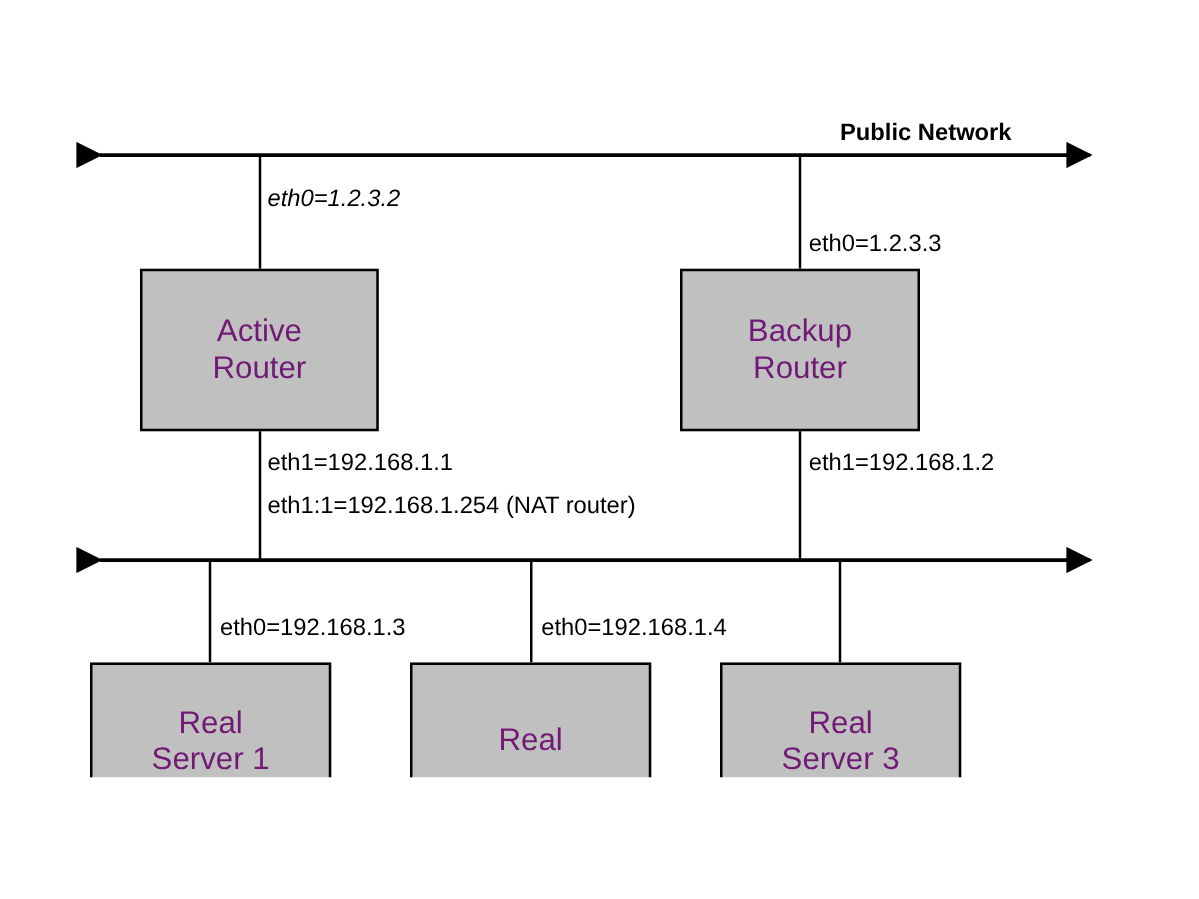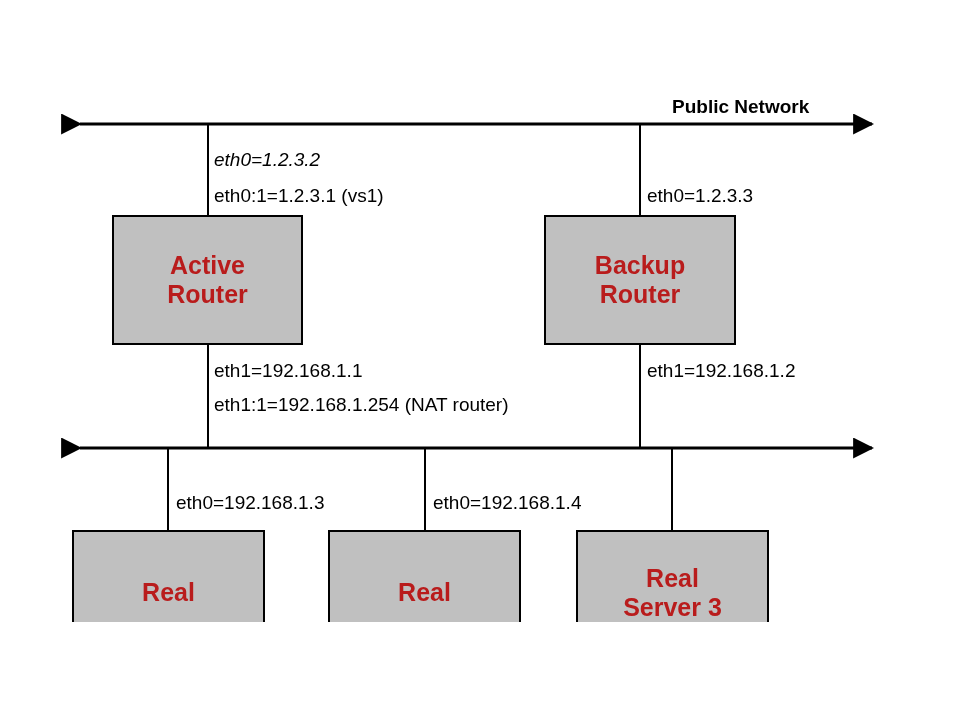--- a/index.html
+++ b/index.html
@@ -27,24 +27,24 @@
   .node-box {
     position: absolute;
     background: #c0c0c0;
     border: 2px solid #000000;
     box-sizing: border-box;
     display: flex;
     flex-direction: column;
     align-items: center;
     justify-content: center;
     font-family: "Liberation Sans", sans-serif;
-    font-weight: bold;
+    font-weight: normal;
     font-size: 25px;
     line-height: 1.18;
-    color: #b91c1c;
+    color: #701a75;
     text-align: center;
   }
   .node-box .node-line {
     display: block;
     white-space: nowrap;
   }
   
   .annot {
     position: absolute;
     font-family: "Liberation Sans", sans-serif;
@@ -96,21 +96,20 @@
     <line x1="168" y1="448" x2="168" y2="530" stroke="#000000" stroke-width="2"></line>
     <line x1="425" y1="448" x2="425" y2="530" stroke="#000000" stroke-width="2"></line>
     <line x1="672" y1="448" x2="672" y2="530" stroke="#000000" stroke-width="2"></line>
   </svg>
 
   <div class="net-label" style="left:672px; top:96px;">Public Network</div>
 
 
   <div class="annot" style="left:214px; top:150px;font-style:italic;">eth0=1.2.3.2</div>
 
-  <div class="annot" style="left:214px; top:186px;">eth0:1=1.2.3.1 (vs1)</div>
 
   <div class="annot" style="left:647px; top:186px;">eth0=1.2.3.3</div>
 
   <div class="annot" style="left:214px; top:361px;">eth1=192.168.1.1</div>
 
   <div class="annot" style="left:214px; top:395px;">eth1:1=192.168.1.254 (NAT router)</div>
 
   <div class="annot" style="left:647px; top:361px;">eth1=192.168.1.2</div>
 
   <div class="annot" style="left:176px; top:493px;">eth0=192.168.1.3</div>
@@ -123,20 +122,21 @@
     <span class="node-line">Router</span>
   </div>
 
   <div class="node-box" style="left:544px; top:215px; width:192px; height:130px;">
     <span class="node-line">Backup</span>
     <span class="node-line">Router</span>
   </div>
 
   <div class="node-box" style="left:72px; top:530px; width:193px; height:126px;">
     <span class="node-line">Real</span>
+    <span class="node-line">Server 1</span>
   </div>
 
   <div class="node-box" style="left:328px; top:530px; width:193px; height:126px;">
     <span class="node-line">Real</span>
   </div>
 
   <div class="node-box" style="left:576px; top:530px; width:193px; height:126px;">
     <span class="node-line">Real</span>
     <span class="node-line">Server 3</span>
   </div>

